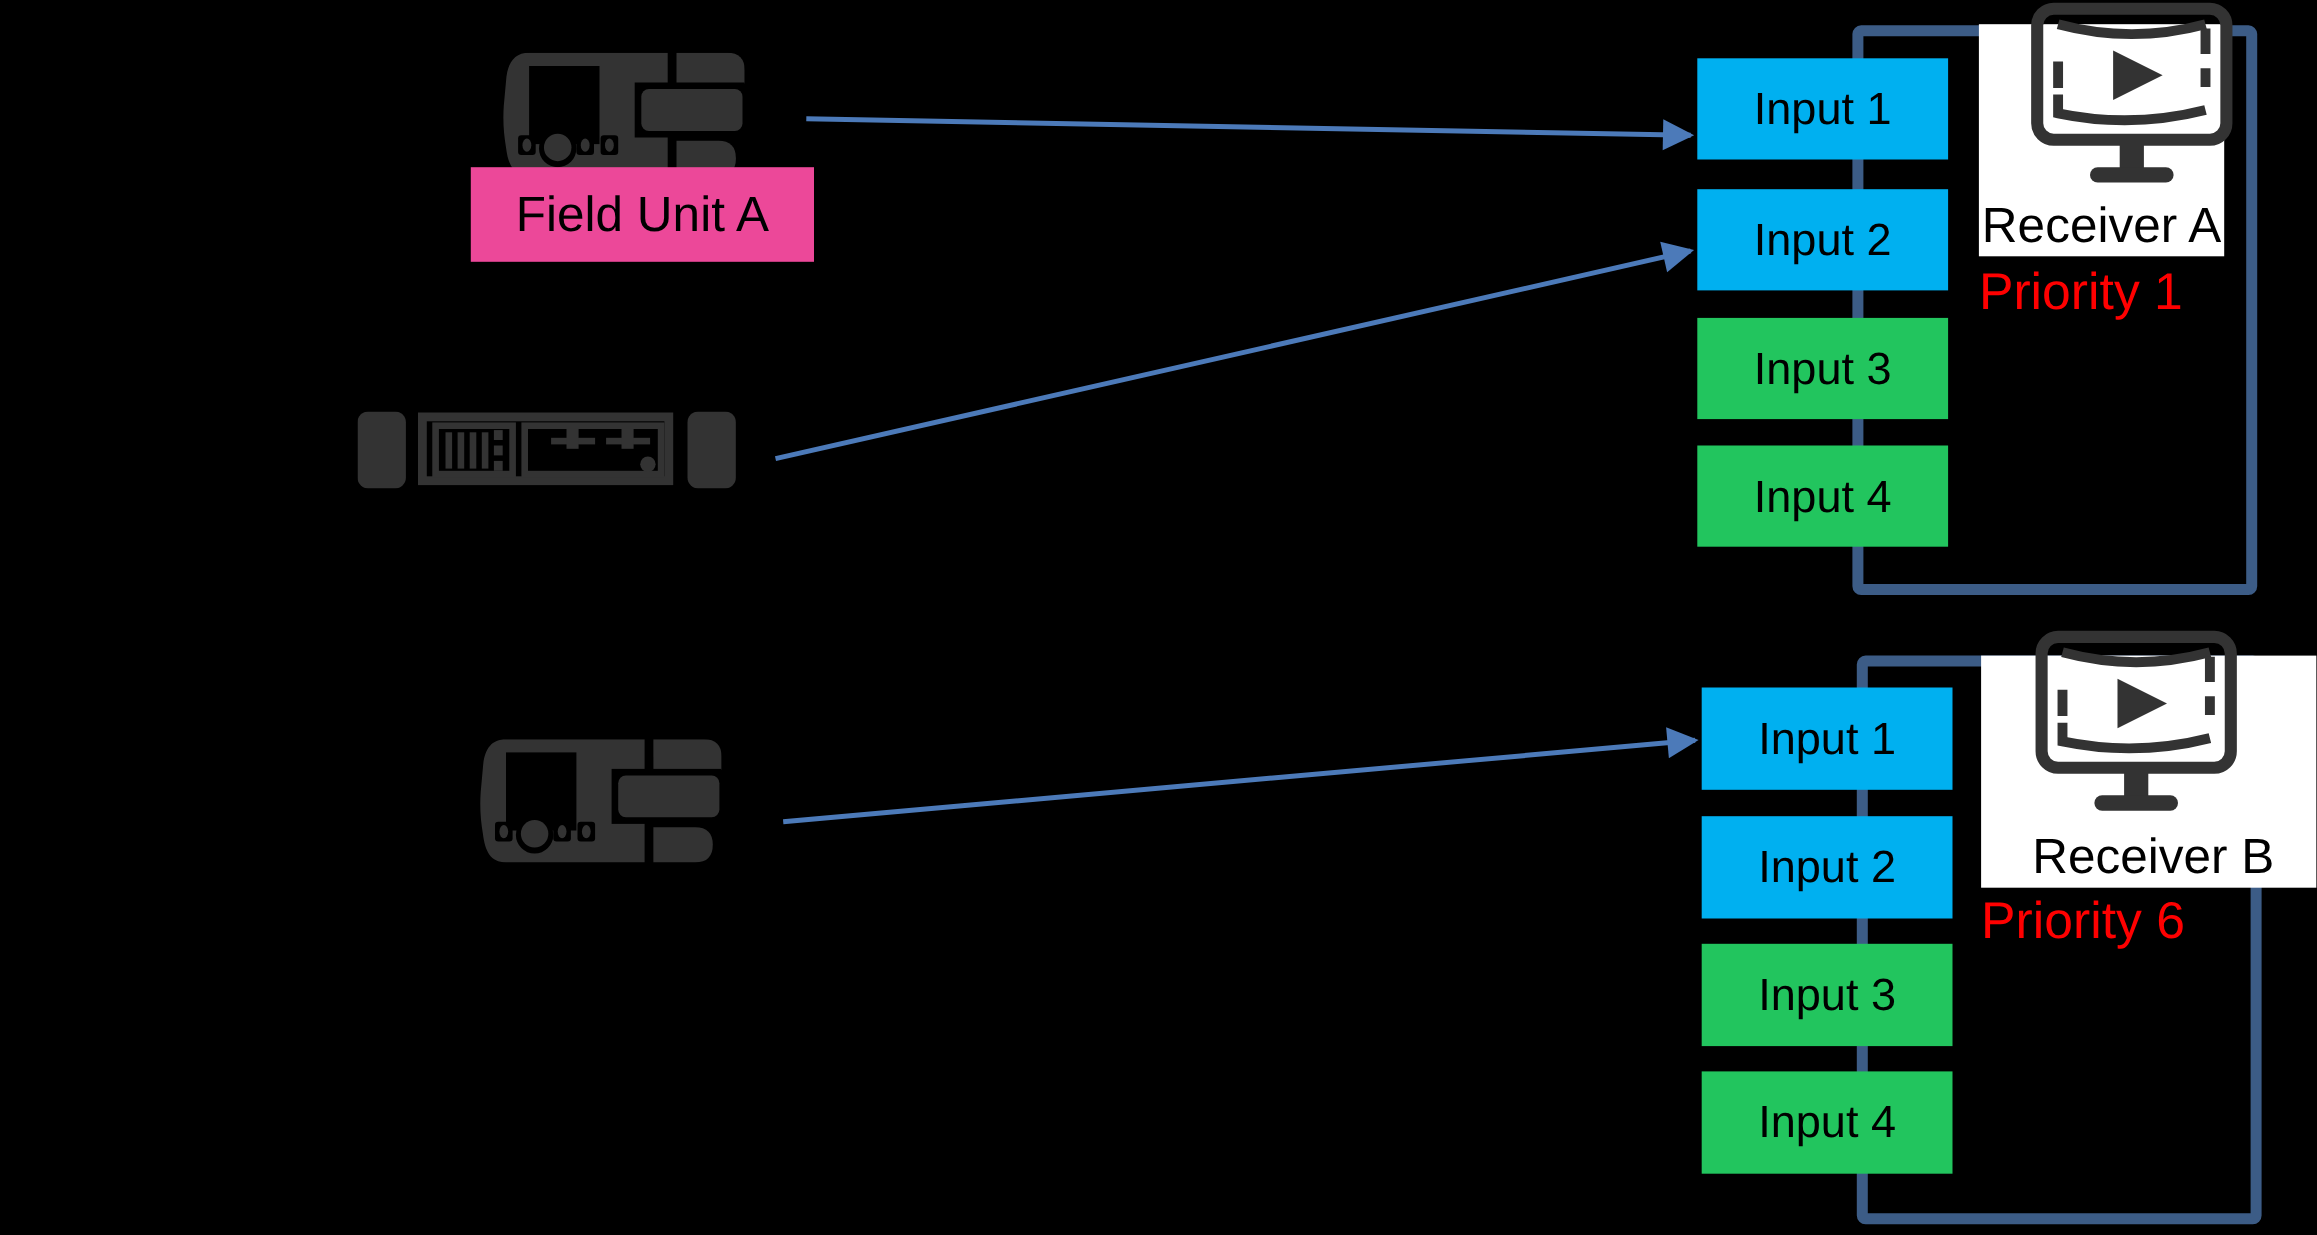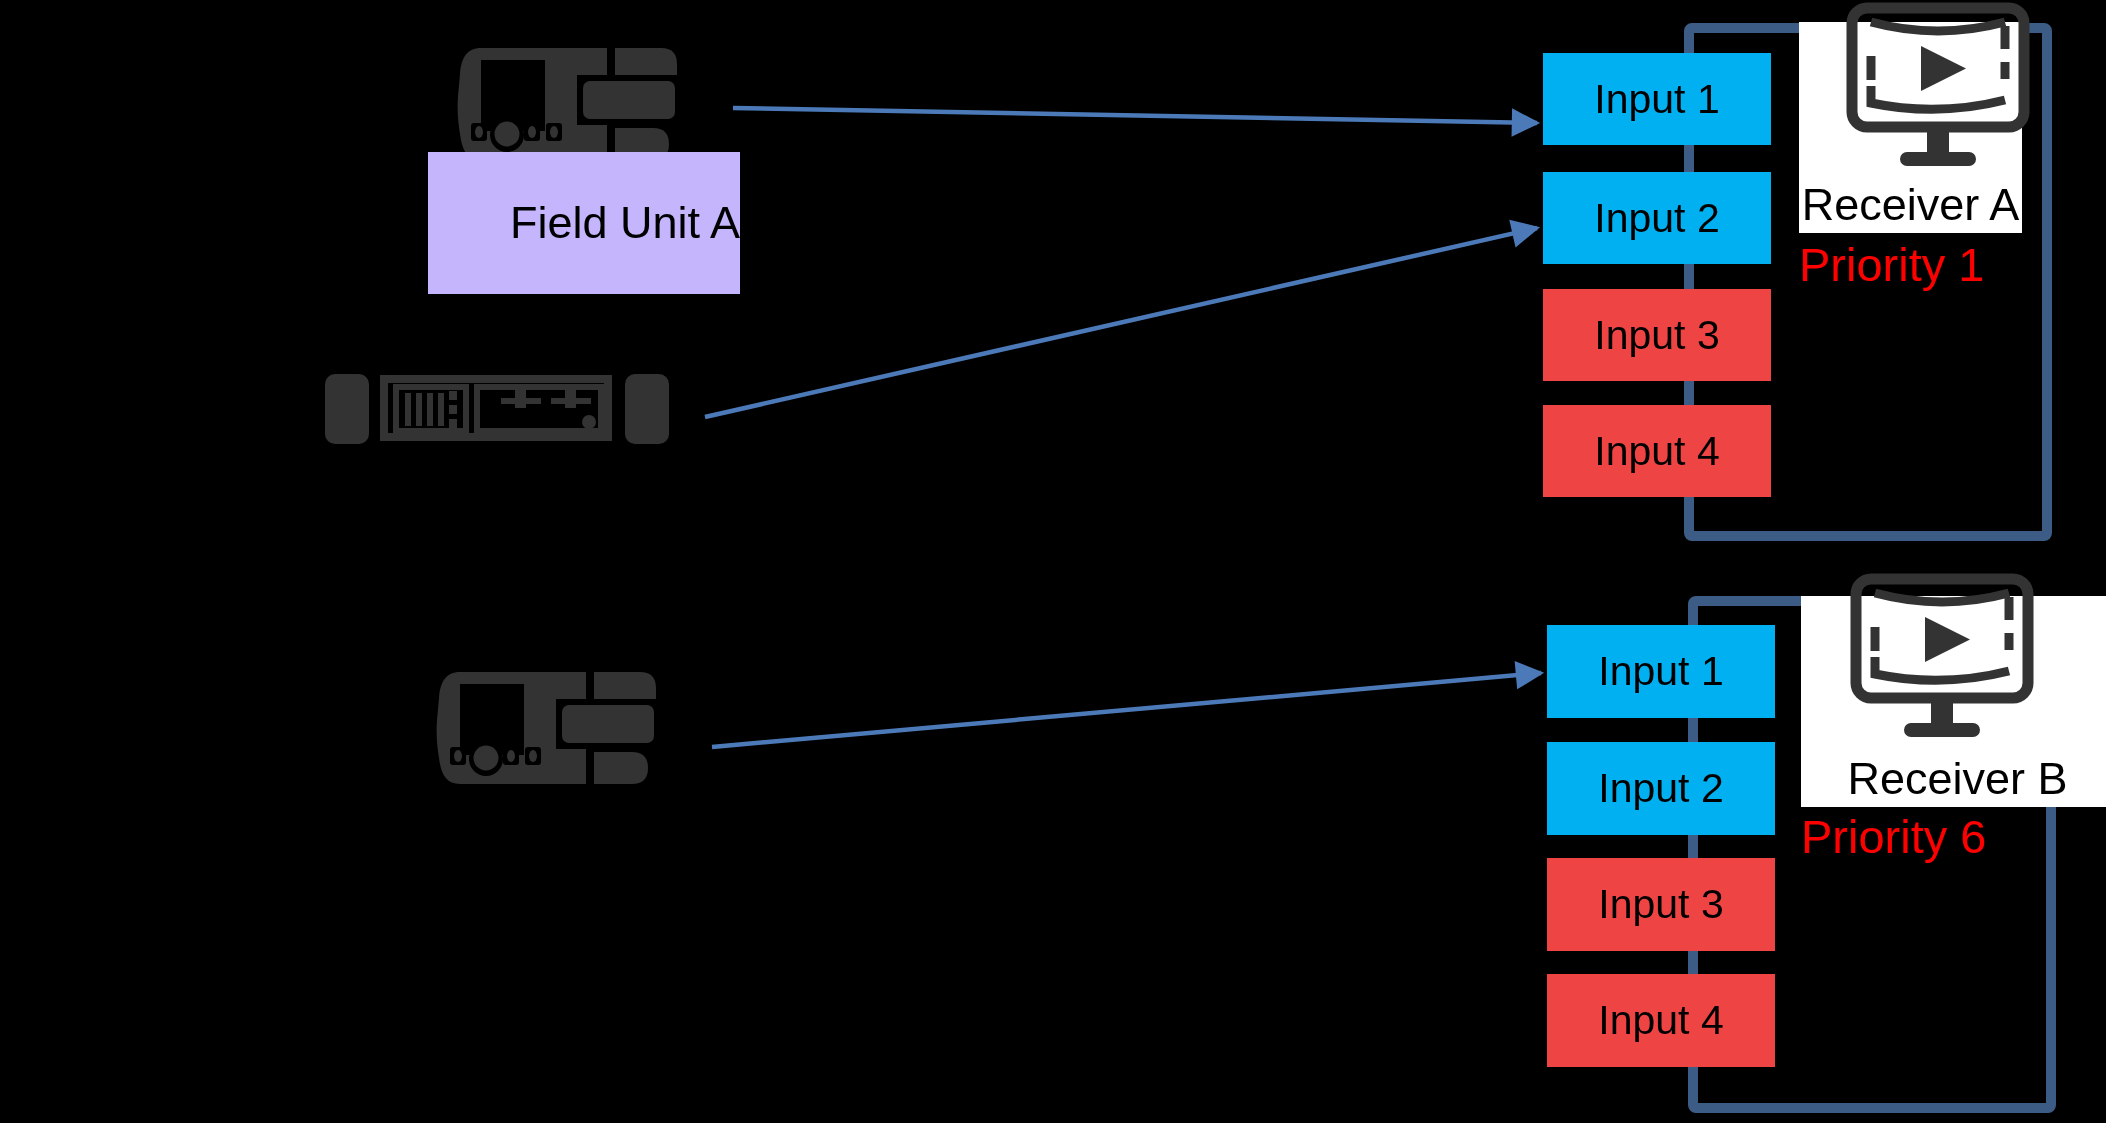--- a/index.html
+++ b/index.html
@@ -4,38 +4,38 @@
 <style>
   html,body{margin:0;padding:0;background:#000;}
   .canvas{
     position:relative;width:2106px;height:1123px;background:#000000;
     font-family:"Liberation Sans",sans-serif;overflow:hidden;text-decoration:underline;
   }
   .layer{position:absolute;left:0;top:0;}
   .input{
     position:absolute;left:1543px;width:228px;height:92px;
     display:flex;align-items:center;justify-content:center;
-    background:#ef4444;color:#000;font-size:41px;
+    background:#22c55e;color:#000;font-size:41px;
   }
   .input[data-state="active"]{background:#00B0F0;}
   .rb-input{left:1547px;height:93px;}
   .card{
     position:absolute;background:#FFFFFF;
     display:flex;flex-direction:column;align-items:center;justify-content:flex-end;
     padding-bottom:4px;box-sizing:border-box;
   }
   .card .name{font-size:45px;color:#000;line-height:1.1;}
   .monitor-svg{position:absolute;}
   .priority{
     position:absolute;color:#FF0000;font-size:47px;line-height:1.15;
     text-align:left;
   }
   .unit-label{
-    position:absolute;left:428px;top:152px;width:312px;height:142px;
-    background:#c4b5fd;display:flex;align-items:center;justify-content:flex-end;
+    position:absolute;left:428px;top:152px;width:312px;height:86px;
+    background:#ec4899;display:flex;align-items:center;justify-content:center;
     color:#000;font-size:45px;
   }
   .devsvg{position:absolute;}
   .hidden-defs{position:absolute;width:0;height:0;overflow:hidden;}
 </style>
 </head>
 <body>
 
 <svg class="hidden-defs" aria-hidden="true">
   <defs>

